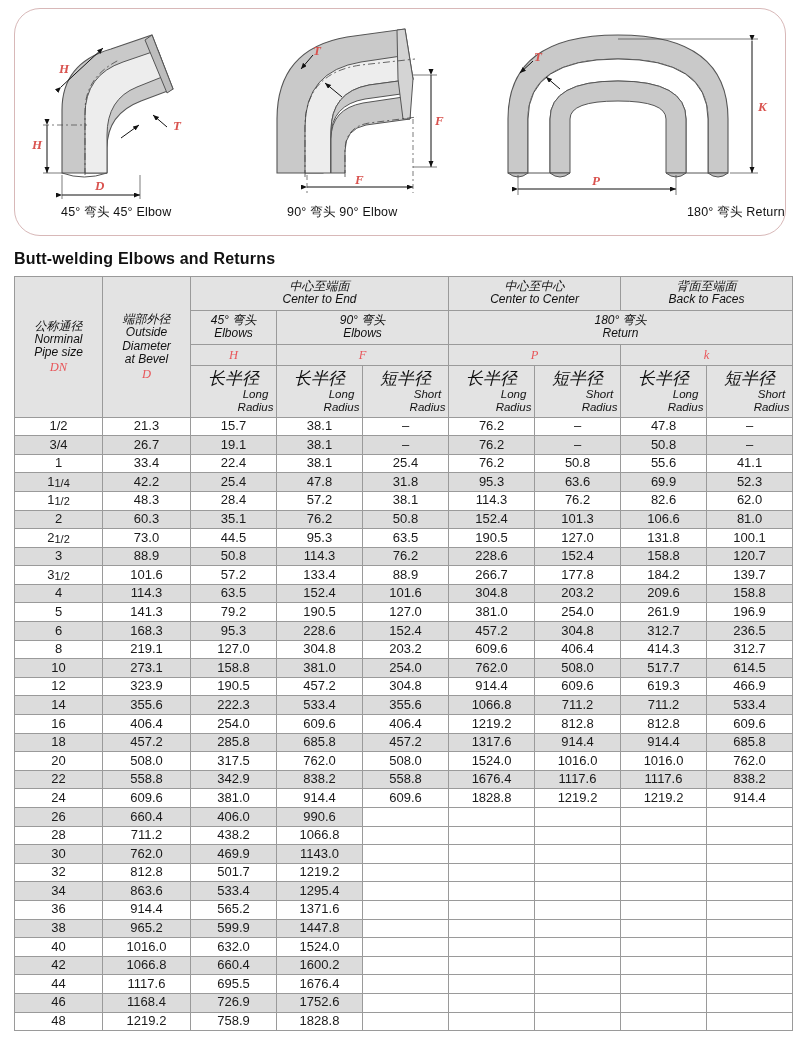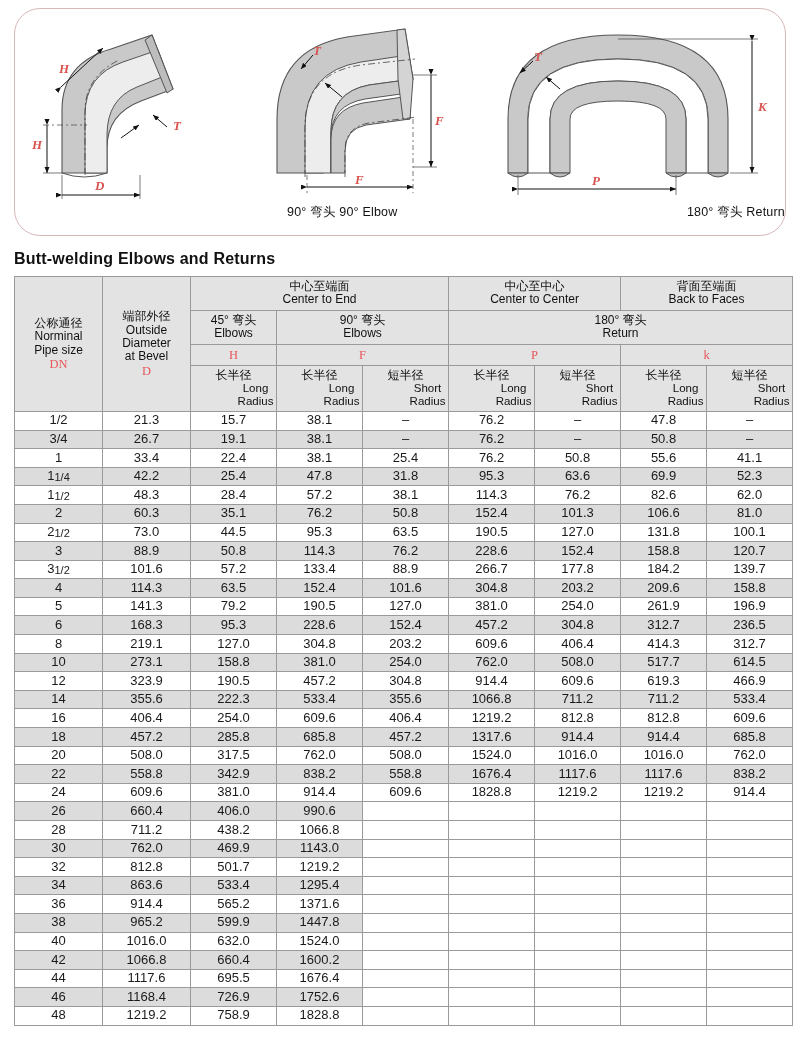--- a/index.html
+++ b/index.html
@@ -92,31 +92,32 @@
     vertical-align: middle;
     padding: 0;
     line-height: 1.12;
   }
   table.spec thead th {
     background: #e3e3e3;
     font-weight: normal;
     color: #111;
     font-size: 12px;
     padding: 3px 1px;
+    font-style: italic;
   }
   .hcn { display: block; font-size: 12px; }
   .hen { display: block; font-size: 12px; }
   .hsym {
     display: block;
     color: #e8565a;
     font-size: 12.5px;
     font-family: "Liberation Serif", "DejaVu Serif", serif;
   }
   .colhead { height: 30px; }
-  .colhead .hcn { font-size: 12px; text-align: center; }
+  .colhead .hcn { font-size: 17px; text-align: center; }
   .colhead .hen { font-size: 11.5px; padding-left: 44px; }
 
   table.spec tbody td {
     height: 18.6px;
     font-size: 13px;
     background: #ffffff;
   }
   table.spec tbody tr.alt td { background: #dcdcdc; }
   td.blank { border: none; background: #ffffff !important; }
   .frac {
@@ -163,20 +164,21 @@
         <line x1="47" y1="160" x2="47" y2="184" stroke="#444" stroke-width=".7"></line>
         <line x1="125" y1="160" x2="125" y2="184" stroke="#444" stroke-width=".7"></line>
 
         <line x1="152" y1="112" x2="138" y2="100" stroke="#111" stroke-width="1" marker-end="url(#ar)"></line>
         <line x1="106" y1="123" x2="124" y2="110" stroke="#111" stroke-width="1" marker-end="url(#ar)"></line>
       </svg>
       <span class="dimlabel" style="left:44px; top:46px;">H</span>
       <span class="dimlabel" style="left:17px; top:122px;">H</span>
       <span class="dimlabel" style="left:80px; top:163px;">D</span>
       <span class="dimlabel" style="left:158px; top:103px;">T</span>
+      <div class="dcap">45°  弯头 45°  Elbow</div>
     </div>
 
     <div class="dfig f90">
       <svg class="dsvg" width="225" height="200" viewBox="0 0 225 200">
 
         <path d="M12,158 L12,104 Q12,34 82,22 L140,14 L148,64 L96,72 Q58,79 58,118 L58,158 Z" fill="#c9c9c9" stroke="#555" stroke-width="1.1"></path>
 
         <path d="M40,158 L40,112 Q40,56 96,47 L143,40 L148,64 L104,70 Q66,77 66,116 L66,158 Z" fill="#ededed" stroke="#555" stroke-width="1"></path>
 
         <path d="M66,158 L66,122 Q66,90 100,84 L143,78 L148,64 L104,70 Q66,77 66,116 Z" fill="#c9c9c9" stroke="#555" stroke-width="1"></path>

